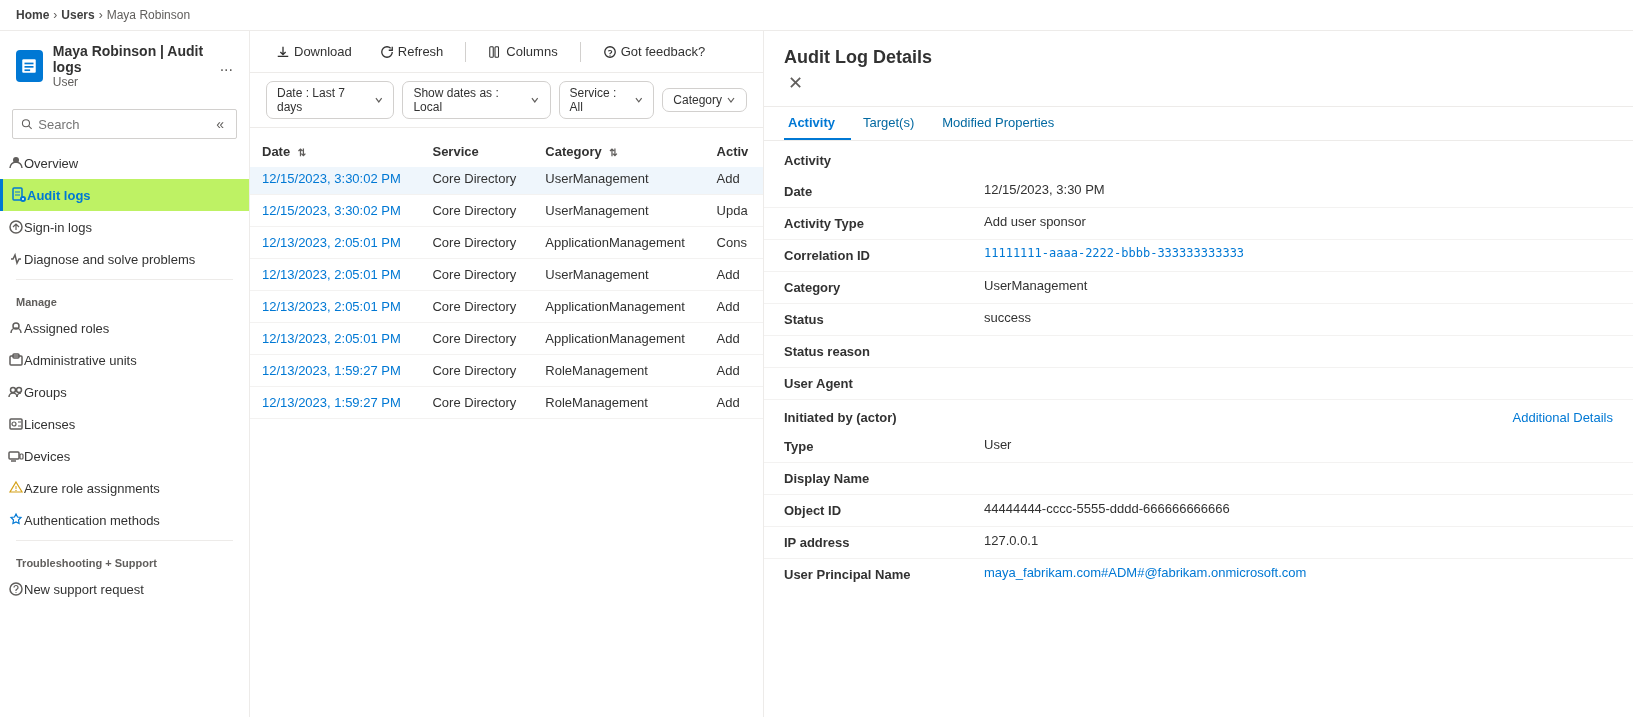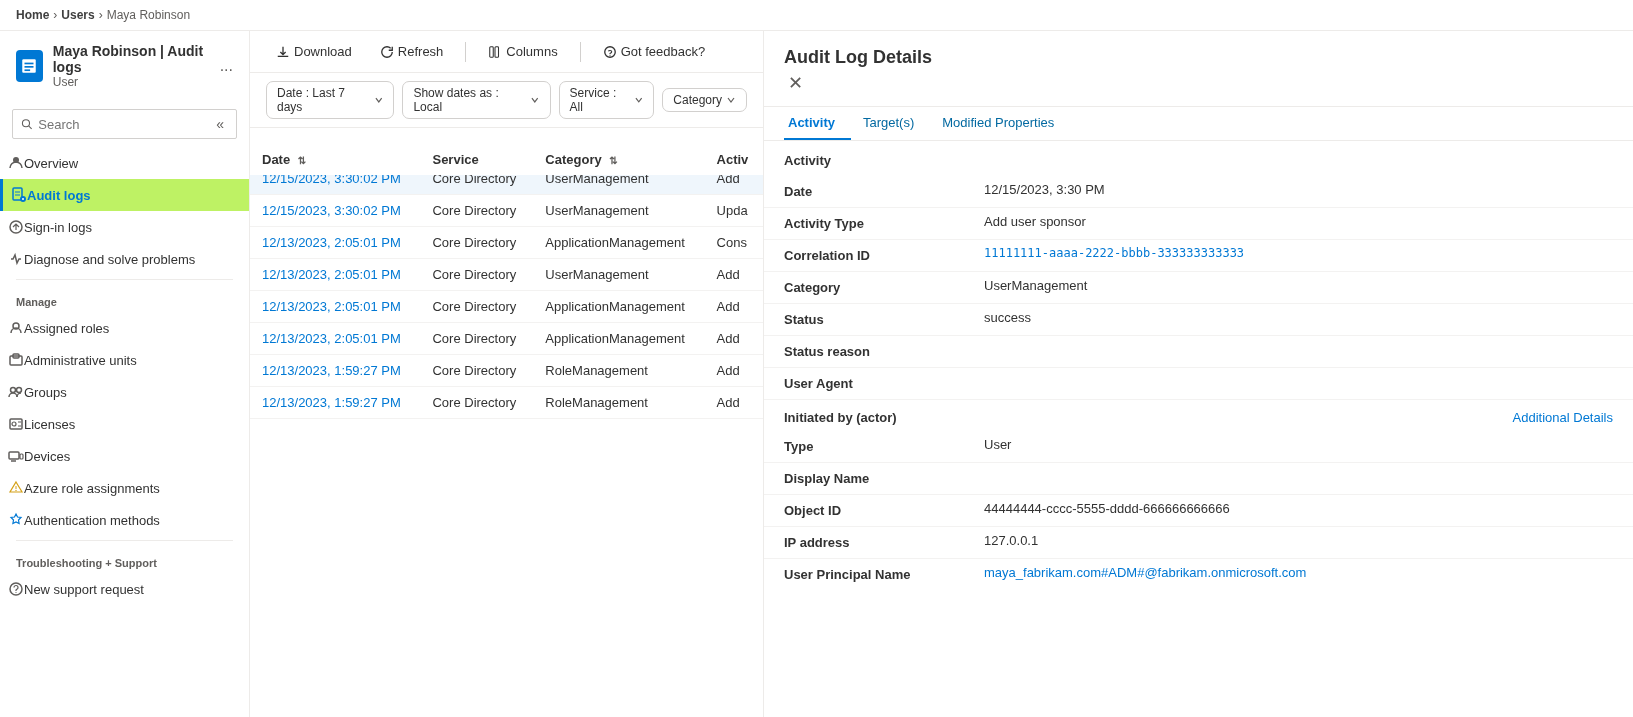--- a/index.html
+++ b/index.html
@@ -39,21 +39,21 @@
     .content-area { flex: 1; display: flex; flex-direction: column; overflow: hidden; background: #fff; }
     .content-toolbar { display: flex; align-items: center; padding: 8px 16px; gap: 8px; border-bottom: 1px solid #edebe9; flex-shrink: 0; }
     .toolbar-btn { display: flex; align-items: center; gap: 4px; padding: 5px 10px; border: none; background: none; cursor: pointer; color: #323232; font-size: 13px; border-radius: 2px; }
     .toolbar-separator { width: 1px; height: 20px; background: #d2d0ce; margin: 0 4px; }
 
     .filter-bar { display: flex; align-items: center; padding: 8px 16px; gap: 8px; border-bottom: 1px solid #edebe9; flex-shrink: 0; }
     .filter-chip { display: flex; align-items: center; gap: 4px; padding: 4px 10px; border: 1px solid #d2d0ce; border-radius: 7px; background: #fff; font-size: 12px; cursor: pointer; }
 
     .table-container { flex: 1; overflow-y: auto; }
     table { width: 100%; border-collapse: collapse; font-size: 13px; }
-    thead th { padding: 8px 12px; text-align: left; font-weight: 600; color: #323232; border-bottom: 4px solid #1d4ed8; background: #fff; position: sticky; top: 16px; z-index: 1; white-space: nowrap; }
+    thead th { padding: 8px 12px; text-align: left; font-weight: 600; color: #323232; border-bottom: 4px solid #1d4ed8; background: #fff; position: sticky; top: 8px; z-index: 1; white-space: nowrap; }
     tbody tr { border-bottom: 1px solid #f3f2f1; cursor: pointer; }
     tbody tr.selected { background: #eff6fc; }
     tbody td { padding: 8px 12px; color: #323232; }
     tbody td.date { color: #0078d4; }
     .sort-icon { display: inline-block; margin-left: 4px; color: #605e5c; font-size: 10px; }
 
     
     .detail-panel { width: 870px; background: #fff; border-left: 1px solid #edebe9; display: flex; flex-direction: column; overflow: hidden; flex-shrink: 0; }
     .detail-header { display: flex; align-items: flex-start; justify-content: space-between; padding: 16px 20px 8px 20px; border-bottom: 1px solid #edebe9; flex-shrink: 0; flex-direction: column; }
     .detail-title { font-size: 18px; font-weight: 600; color: #323232; }

